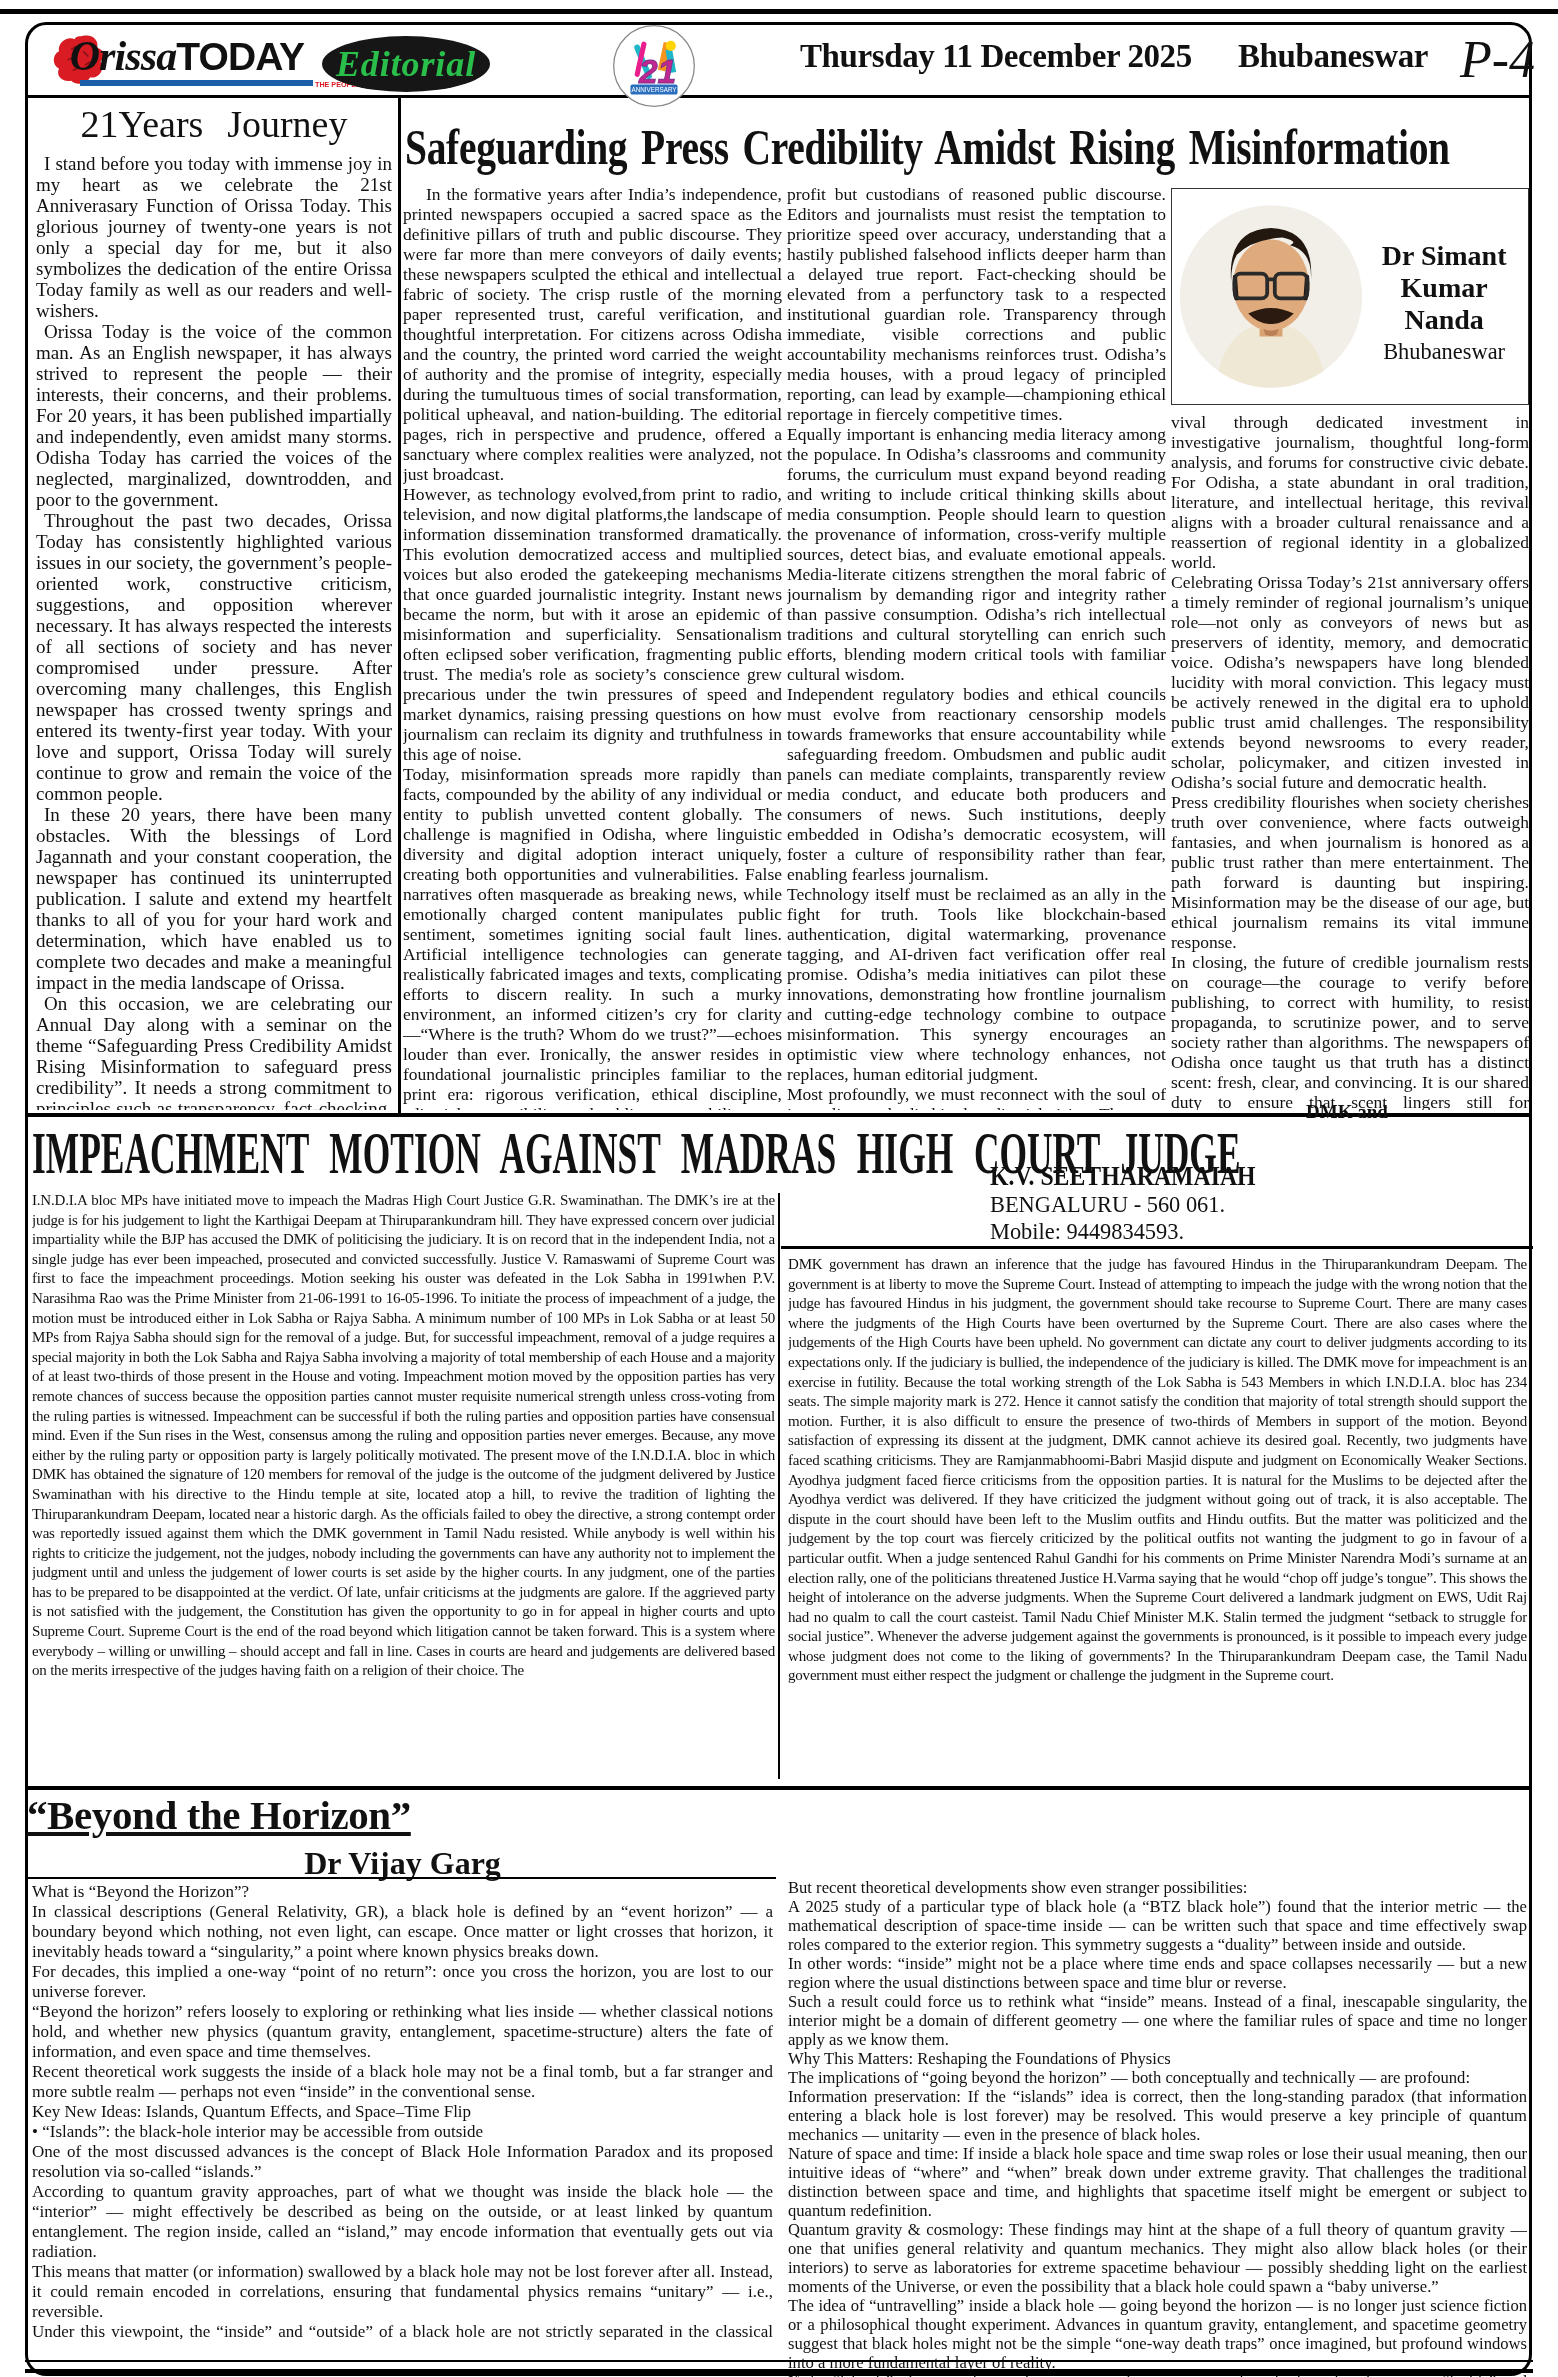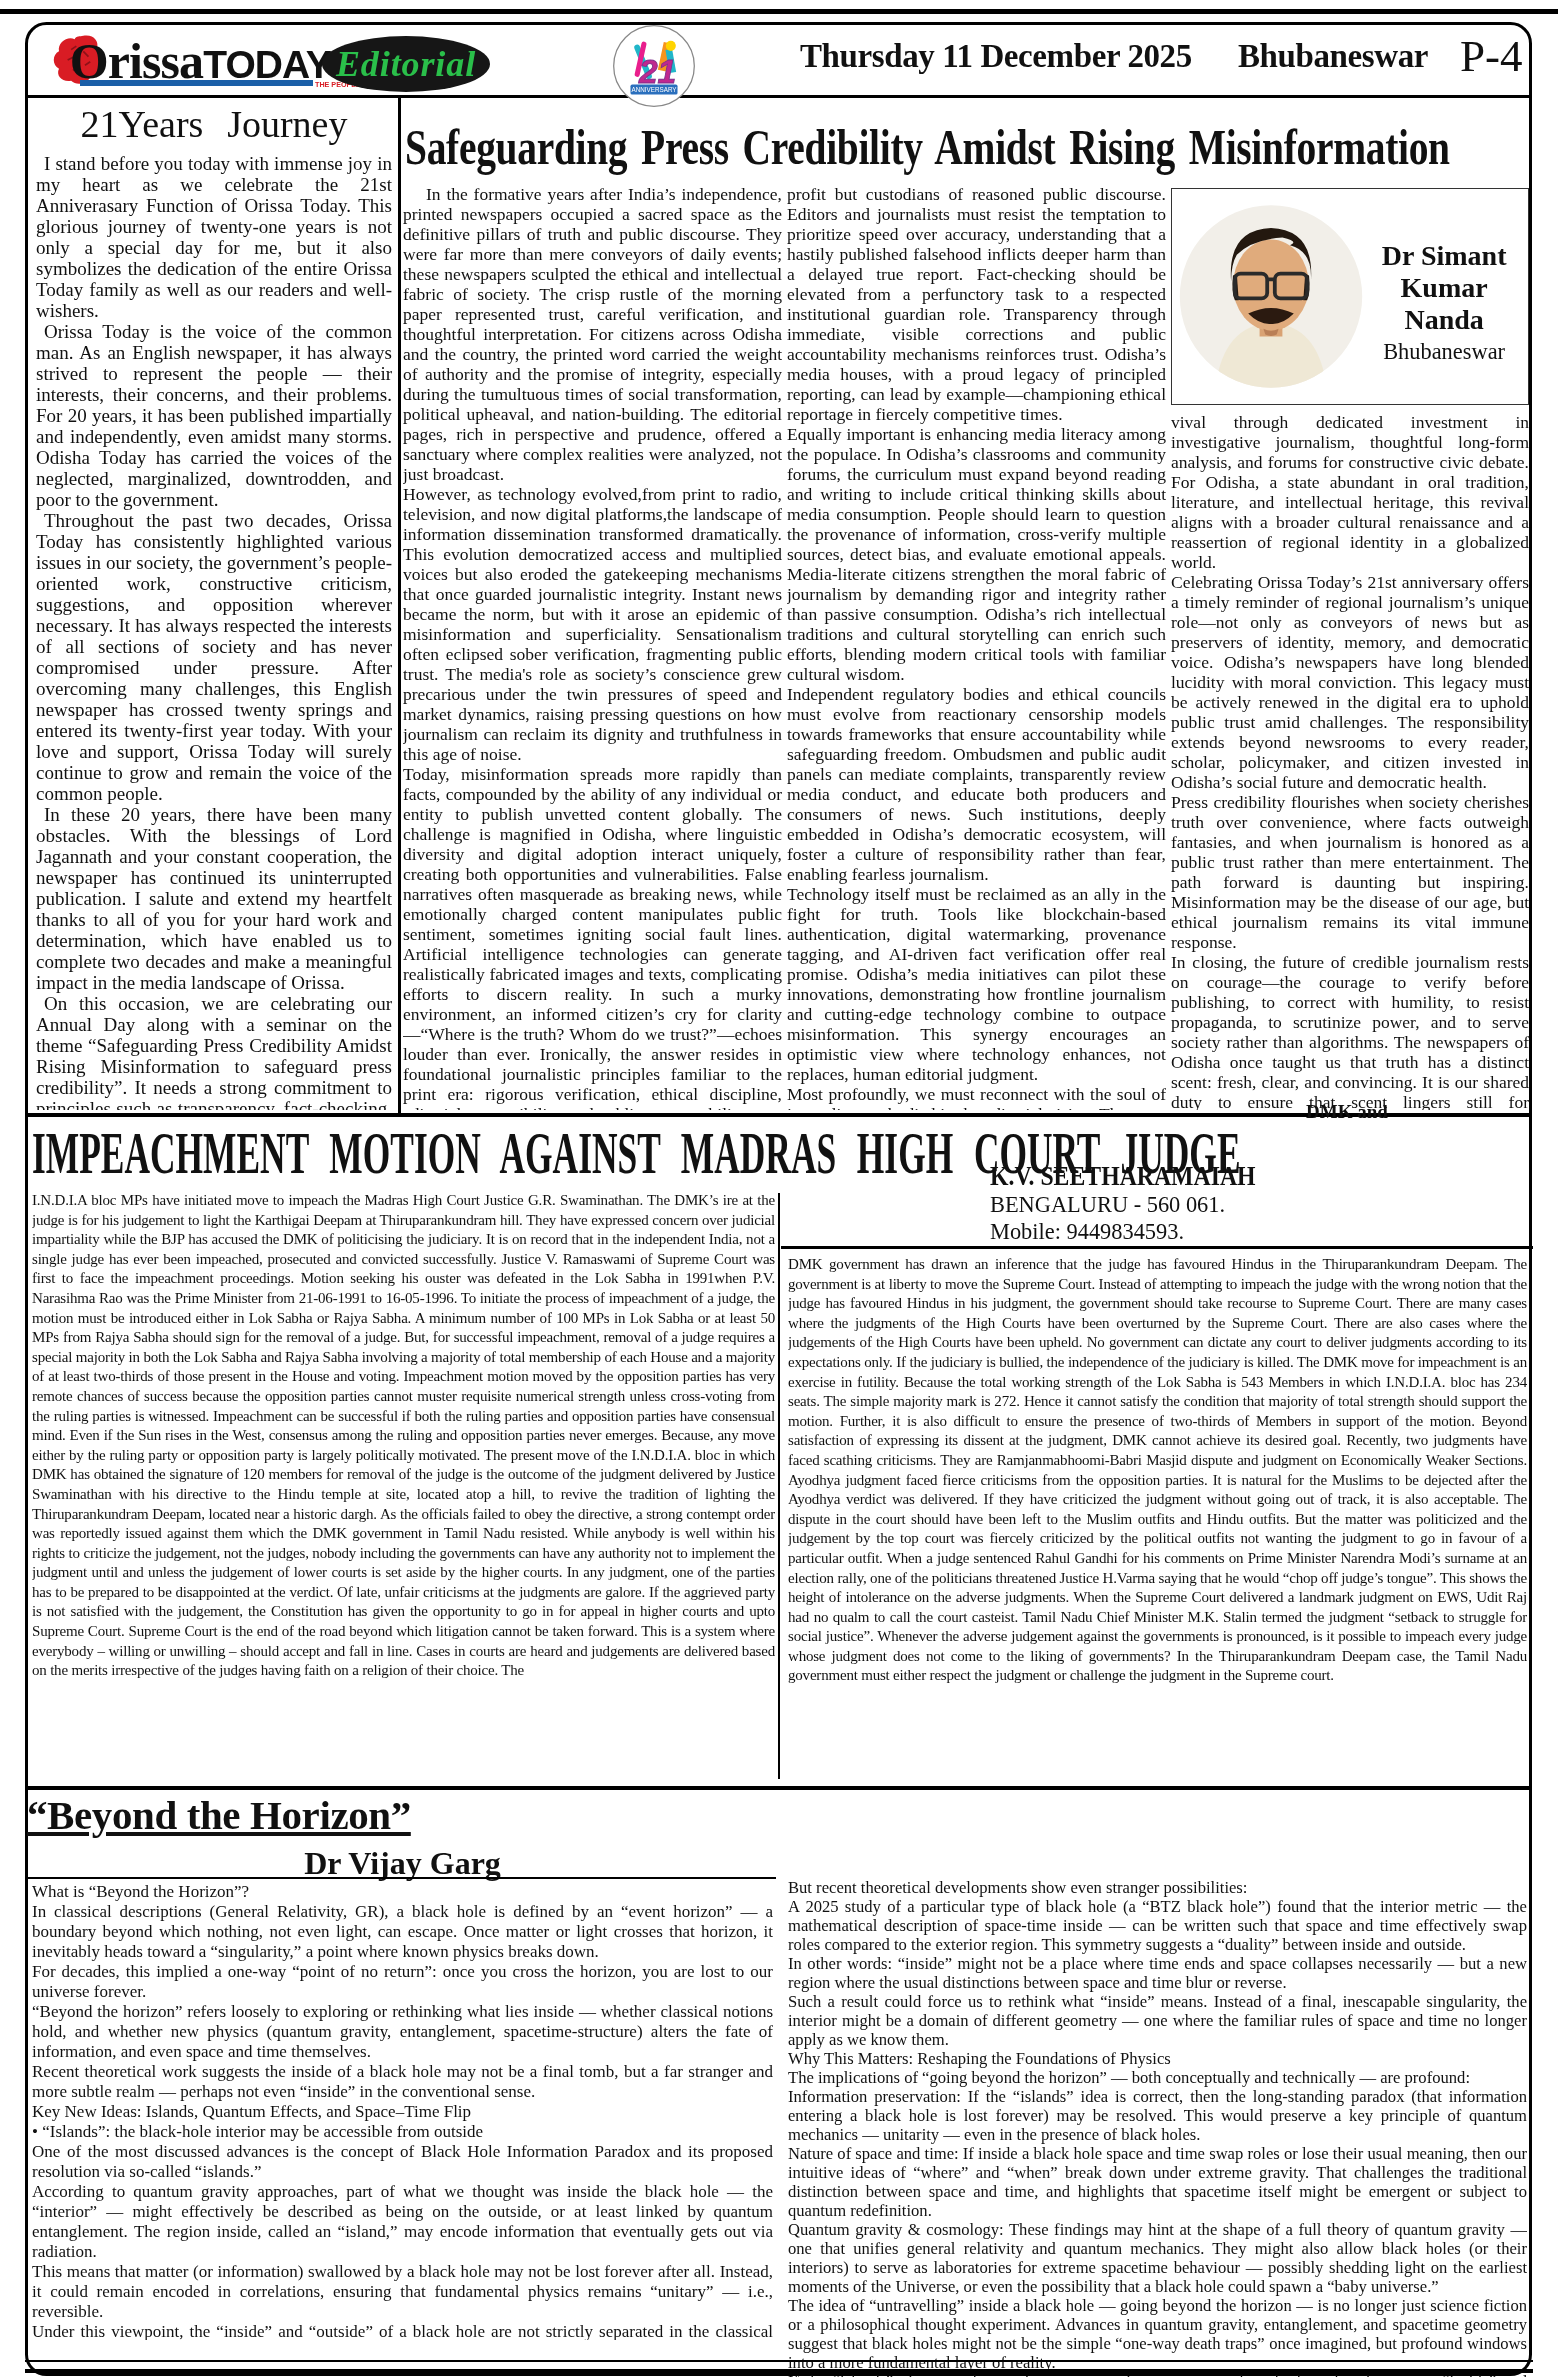--- a/index.html
+++ b/index.html
@@ -7,30 +7,30 @@
   .abs{position:absolute;}
   .rule{position:absolute;background:#000;}
   
   .topline{left:0;top:9px;width:1558px;height:4.5px;}
   .frame{left:25px;top:21.5px;width:1501px;height:2348px;border:3.6px solid #000;border-radius:21.5px;}
   .hdr-rule{left:27px;top:95px;width:1504px;height:2.7px;}
   
   .brand{left:50px;top:32px;width:296px;height:57px;}
   .brand .blob{position:absolute;left:0;top:1.8px;width:70px;height:52px;}
   .brand .bname{position:absolute;left:19.7px;top:0px;white-space:nowrap;}
-  .brand .orissa{font-size:50px;font-weight:600;letter-spacing:-0.9px;}
+  .brand .orissa{font-style:italic;font-size:42px;font-weight:600;letter-spacing:-0.9px;}
   .brand .today{font-family:"Liberation Sans",sans-serif;font-weight:bold;font-size:39px;letter-spacing:-0.9px;}
   .brand .bar{position:absolute;left:30px;top:48px;width:233px;height:6.3px;background:#1a5fa8;}
   .brand .tag{position:absolute;left:265px;top:48px;font-family:"Liberation Sans",sans-serif;font-size:7.2px;font-weight:bold;color:#d91c24;white-space:nowrap;}
   .badge{left:322px;top:36px;width:168px;height:56px;background:#161616;border-radius:50%;display:flex;align-items:center;justify-content:center;}
   .badge span{color:#2abf4a;font-style:italic;font-weight:bold;font-size:36px;letter-spacing:0.9px;}
   .emblem{left:612px;top:24px;width:84px;height:84px;}
   .mast-date{left:800px;top:38px;font-size:33px;font-weight:bold;letter-spacing:-0.4px;white-space:nowrap;}
   .mast-city{left:1238px;top:38px;font-size:33px;font-weight:bold;letter-spacing:-0.4px;white-space:nowrap;}
-  .mast-page{left:1460px;top:30px;font-size:45px;font-weight:400;white-space:nowrap;}
+  .mast-page{left:1460px;top:30px;font-size:52px;font-weight:400;white-space:nowrap;font-style:italic;}
   
   .j-vrule{left:398px;top:96px;width:2.7px;height:1019px;}
   .sec-rule1{left:27px;top:1113px;width:1504px;height:3.6px;}
   .journey{left:36px;top:100px;width:356px;height:1010px;overflow:hidden;}
   .journey h2{margin:1.8px 0 7.2px 0;text-align:center;font-size:38px;font-weight:400;word-spacing:14.3px;letter-spacing:0;}
   .journey p{margin:0;font-size:19px;line-height:21px;text-align:justify;text-indent:8px;}
   
   .ed-hl{left:405px;top:118px;width:1146px;height:64px;overflow:visible;white-space:nowrap;}
   .ed-hl span{display:inline-block;font-size:50px;font-weight:bold;letter-spacing:-0.4px;word-spacing:5.4px;transform:scaleX(.79);transform-origin:0 0;}
   .edcol{overflow:hidden;}

